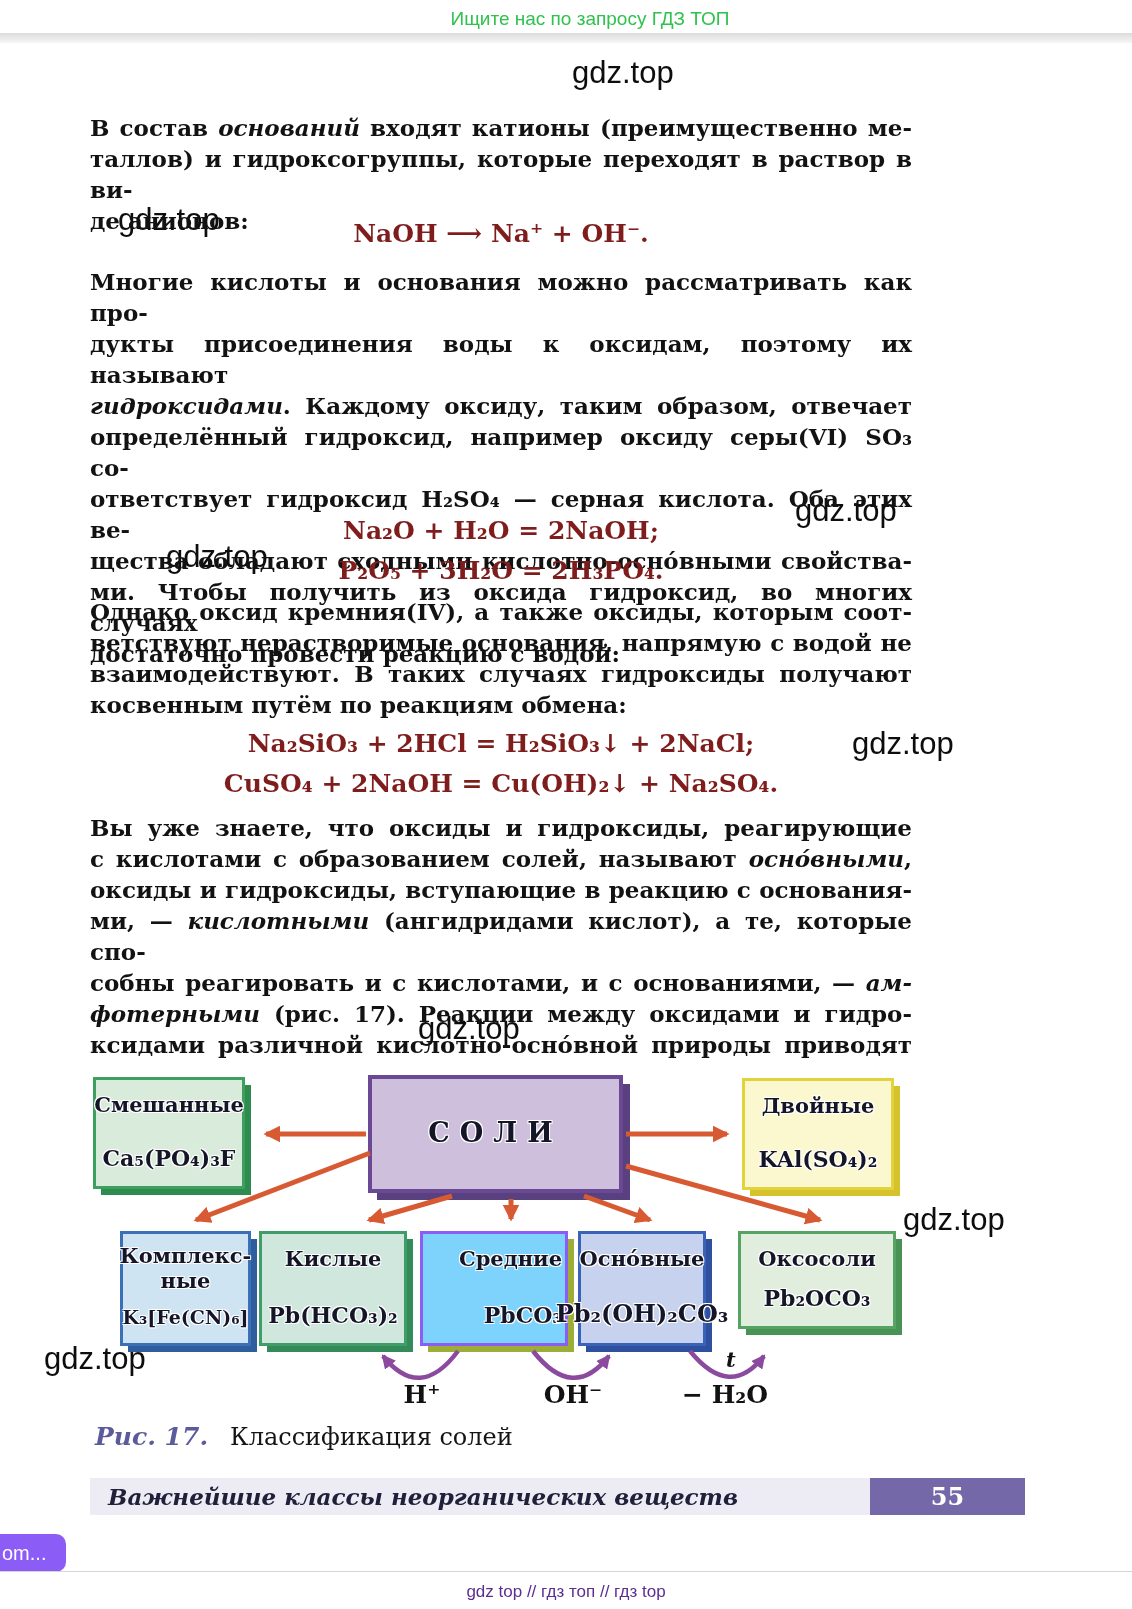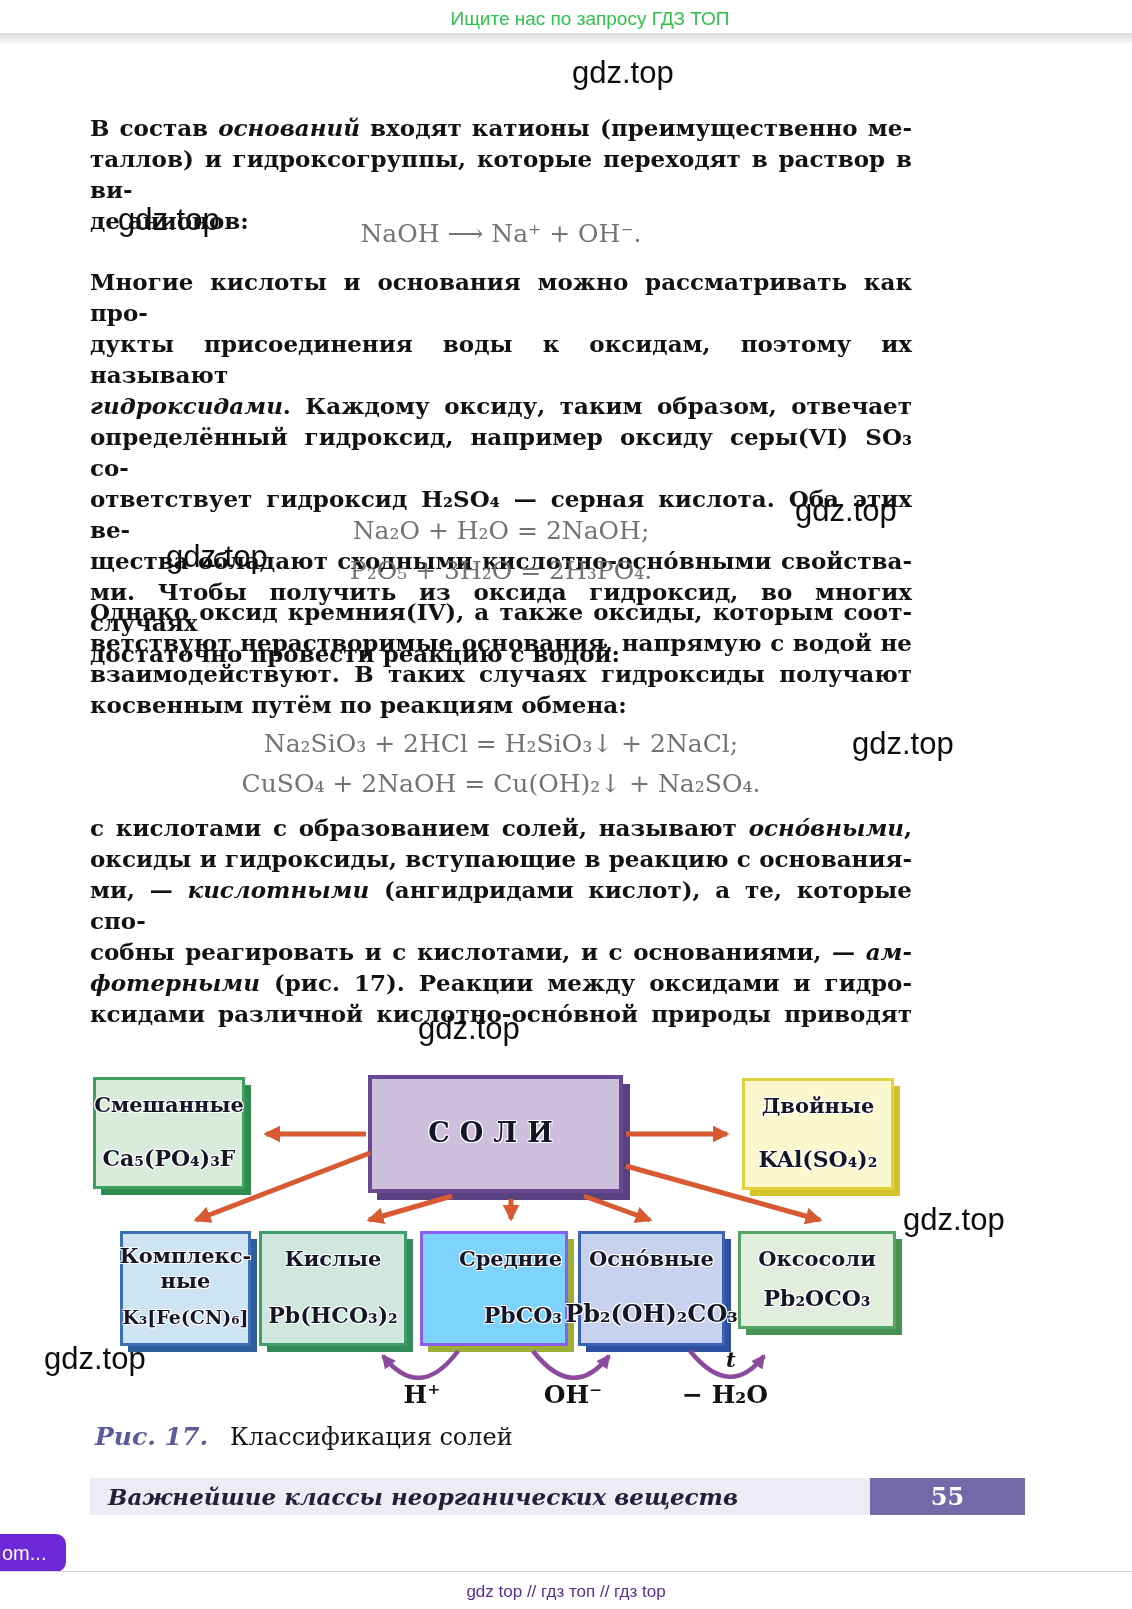--- a/index.html
+++ b/index.html
@@ -12,21 +12,21 @@
          background:linear-gradient(180deg,#dcdcdc,#f6f6f6);}
   
   .wm{position:absolute;font:400 31px/34px "Liberation Sans","DejaVu Sans",sans-serif;
       color:#0d0d0d;white-space:nowrap;}
   
   .para{position:absolute;left:90px;width:822px;font-weight:600;font-size:23px;
         line-height:31px;color:#121212;}
   .tl{text-align:justify;text-align-last:justify;}
   .tl-last{text-align-last:left;}
   .eq{position:absolute;left:90px;width:822px;text-align:center;
-      font-weight:400;font-size:25px;color:#737373;}
+      font-weight:700;font-size:25px;color:#7f1d1d;}
   .eqline{line-height:40px;white-space:nowrap;}
   
   .box{position:absolute;box-sizing:border-box;display:flex;flex-direction:column;
        align-items:center;justify-content:space-between;text-align:center;
        font-weight:700;color:#151528;padding:12px 3px 15px;}
   .box .bl{font-size:21px;line-height:25px;
        text-shadow:-1px -1px 0 #fff,1px -1px 0 #fff,-1px 1px 0 #fff,1px 1px 0 #fff;}
   .box .bf{font-size:22px;white-space:nowrap;
        text-shadow:-1px -1px 0 #fff,1px -1px 0 #fff,-1px 1px 0 #fff,1px 1px 0 #fff;}
   .soli-label{font-size:27px;letter-spacing:10px;
@@ -35,21 +35,21 @@
   .t-note{position:absolute;font-style:italic;font-weight:700;font-size:21px;color:#121212;}
   .caption{position:absolute;left:95px;top:1422px;font-size:24px;color:#141414;}
   .caption .ref{font-style:italic;font-weight:700;color:#5b5b9b;font-size:25px;margin-right:22px;}
   
   .footbar{position:absolute;left:90px;top:1478px;width:935px;height:37px;background:#edecf4;}
   .footbar .ft{position:absolute;left:18px;top:0;line-height:37px;font-style:italic;
        font-weight:700;font-size:23px;color:#20203a;white-space:nowrap;}
   .pagebadge{position:absolute;right:0;top:0;width:155px;height:37px;background:#7568a8;
        color:#ffffff;text-align:center;line-height:37px;font-weight:700;font-size:24px;}
   
-  .toast{position:absolute;left:0;top:1534px;width:64px;height:38px;background:#6d28d9;
+  .toast{position:absolute;left:0;top:1534px;width:64px;height:38px;background:#8b5cf6;
        border-radius:0 10px 10px 0;color:#fff;overflow:hidden;
        font:400 20px/38px "Liberation Sans","DejaVu Sans",sans-serif;padding-left:2px;}
   .sep{position:absolute;left:0;top:1571px;width:1132px;height:1px;background:#d5d5d5;}
   .links{position:absolute;left:0;top:1581px;width:1132px;text-align:center;
        font:400 17px/22px "Liberation Sans","DejaVu Sans",sans-serif;color:#5c2e91;}
   svg.overlay{position:absolute;left:0;top:0;pointer-events:none;}
 </style>
 </head>
 <body>
 
@@ -92,20 +92,21 @@
     <div class="tl"><span>Однако оксид кремния(IV), а также оксиды, которым соот-</span></div>
     <div class="tl"><span>ветствуют нерастворимые основания, напрямую с водой не</span></div>
     <div class="tl"><span>взаимодействуют. В таких случаях гидроксиды получают</span></div>
     <div class="tl tl-last"><span>косвенным путём по реакциям обмена:</span></div>
   </div>
 <div class="eq" style="top:724px">
     <div class="eqline">Na₂SiO₃ + 2HCl = H₂SiO₃↓ + 2NaCl;</div>
     <div class="eqline">CuSO₄ + 2NaOH = Cu(OH)₂↓ + Na₂SO₄.</div>
   </div>
 <div class="para" style="top:812px">
+    <div class="tl"><span>Вы уже знаете, что оксиды и гидроксиды, реагирующие</span></div>
     <div class="tl"><span>с кислотами с образованием солей, называют </span><i>осно́вными</i><span>,</span></div>
     <div class="tl"><span>оксиды и гидроксиды, вступающие в реакцию с основания-</span></div>
     <div class="tl"><span>ми, — </span><i>кислотными</i><span> (ангидридами кислот), а те, которые спо-</span></div>
     <div class="tl"><span>собны реагировать и с кислотами, и с основаниями, — </span><i>ам-</i></div>
     <div class="tl"><i>фотерными</i><span> (рис. 17). Реакции между оксидами и гидро-</span></div>
     <div class="tl"><span>ксидами различной кислотно-осно́вной природы приводят</span></div>
   </div>
 
 <div class="box" style="left:93px;top:1077px;width:152px;height:112px;border:3px solid #3da05f;background:#d9ebdb;box-shadow:7px 7px 0 -1px #2e8c4f;">
   <div class="bl">Смешанные</div>
@@ -129,21 +130,21 @@
 <div class="box" style="left:259px;top:1231px;width:148px;height:115px;border:3px solid #3f9e68;background:#d0e7de;box-shadow:7px 7px 0 -1px #348a58;">
   <div class="bl">Кислые</div>
   <div class="bf">Pb(HCO₃)₂</div>
 </div>
 
 <div class="box" style="left:420px;top:1231px;width:148px;height:115px;border:3px solid #8b5cf6;background:#7dd3fc;box-shadow:7px 7px 0 -1px #9cae36;align-items:flex-end;">
   <div class="bl">Средние</div>
   <div class="bf">PbCO₃</div>
 </div>
 
-<div class="box" style="left:578px;top:1231px;width:147px;height:115px;border:3px solid #3a62b6;background:#c7d3ee;box-shadow:7px 7px 0 -1px #2e509e;">
+<div class="box" style="left:578px;top:1231px;width:128px;height:115px;border:3px solid #3a62b6;background:#c7d3ee;box-shadow:7px 7px 0 -1px #2e509e;">
   <div class="bl">Осно́вные</div>
   <div class="bf" style="font-size:24px">Pb₂(OH)₂CO₃</div>
 </div>
 
 <div class="box" style="left:738px;top:1231px;width:158px;height:98px;border:3px solid #55a463;background:#e1eedd;box-shadow:7px 7px 0 -1px #479254;">
   <div class="bl">Оксосоли</div>
   <div class="bf">Pb₂OCO₃</div>
 </div>
 
 <svg class="overlay" width="1132" height="1609" viewBox="0 0 1132 1609">

